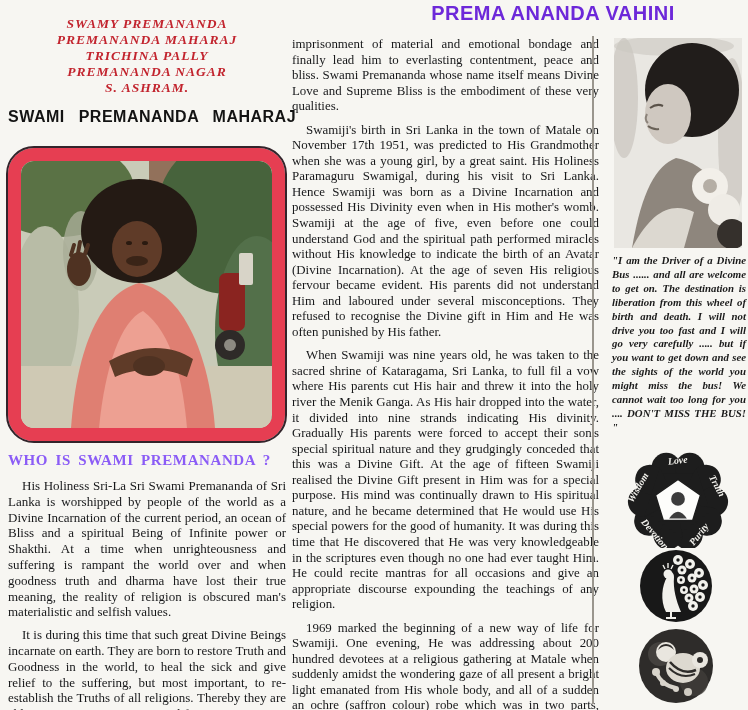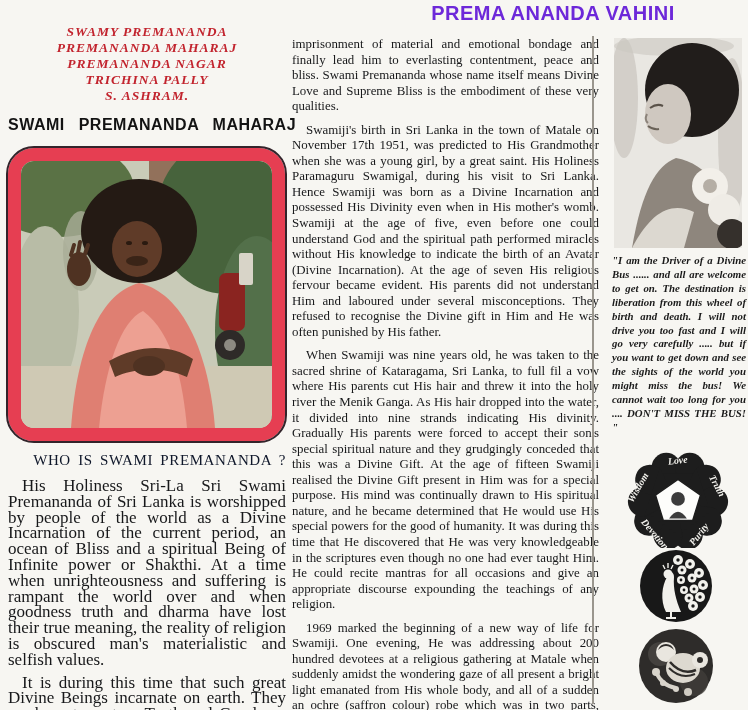--- a/index.html
+++ b/index.html
@@ -15,47 +15,47 @@
   .masthead{
     position:absolute;left:348px;top:2px;width:410px;
     text-align:center;
     font-family:"Liberation Sans", sans-serif;
     font-weight:bold;font-size:20px;letter-spacing:.5px;
     color:#6d28d9;
   }
   
   .left-col{position:absolute;left:8px;top:0;width:278px;}
   .address{
-    margin-top:24px;text-align:center;
+    margin-top:16px;text-align:center;
     font-style:italic;font-weight:bold;
     font-size:13.5px;line-height:16px;letter-spacing:1px;
     color:#c2242e;
   }
   .name-heading{
     margin-top:12px;text-align:center;
     font-family:"Liberation Sans", sans-serif;
     font-weight:bold;font-size:16px;word-spacing:9px;letter-spacing:.5px;
     color:#131313;white-space:nowrap;
   }
   .photo-frame{
     position:absolute;left:0;top:148px;width:251px;height:267px;
     border:13px solid #e63e52;border-radius:26px;
     outline:2px solid #33242b;
     background:#c9cbb8;overflow:hidden;
   }
   .photo-frame svg{display:block;border-radius:12px;}
   .section-heading{
     position:absolute;left:0;top:452px;width:278px;
-    text-align:right;font-weight:normal;font-size:15px;
-    letter-spacing:.6px;word-spacing:3px;color:#0f172a;
+    text-align:left;font-weight:bold;font-size:15px;
+    letter-spacing:.6px;word-spacing:3px;color:#8b5cf6;
   }
   .left-body{position:absolute;left:0;top:478px;width:278px;}
   .left-body p, .center-col p{
     margin:0 0 7px 0;
-    font-size:17px;line-height:15.8px;
+    font-size:13px;line-height:15.8px;
     text-align:justify;text-indent:14px;
   }
   
   .center-col{position:absolute;left:292px;top:37px;width:307px;}
   .center-col p{font-size:12.9px;line-height:15.55px;margin-bottom:8px;}
   .center-col p.no-indent{text-indent:0;}
   
   .v-divider{
     position:absolute;left:592px;top:36px;width:2px;height:668px;
     background:#9a968e;
@@ -77,22 +77,22 @@
 <body>
 
 <div class="page">
 
   <div class="masthead">PREMA ANANDA VAHINI</div>
 
   <div class="left-col">
     <div class="address">
       <div>SWAMY PREMANANDA</div>
       <div>PREMANANDA MAHARAJ</div>
+      <div>TRICHINA PALLY</div>
       <div>PREMANANDA NAGAR</div>
-      <div>TRICHINA PALLY</div>
       <div>S. ASHRAM.</div>
     </div>
 
     <div class="name-heading">SWAMI PREMANANDA MAHARAJ</div>
 
     <div class="photo-frame">
       <svg width="251" height="267" viewBox="0 0 251 267">
         <rect width="251" height="267" fill="#c9cbb8"></rect>
         <ellipse cx="38" cy="28" rx="75" ry="48" fill="#5a7245"></ellipse>
         <rect x="128" y="0" width="70" height="56" fill="#7a4a33" opacity=".7"></rect>

